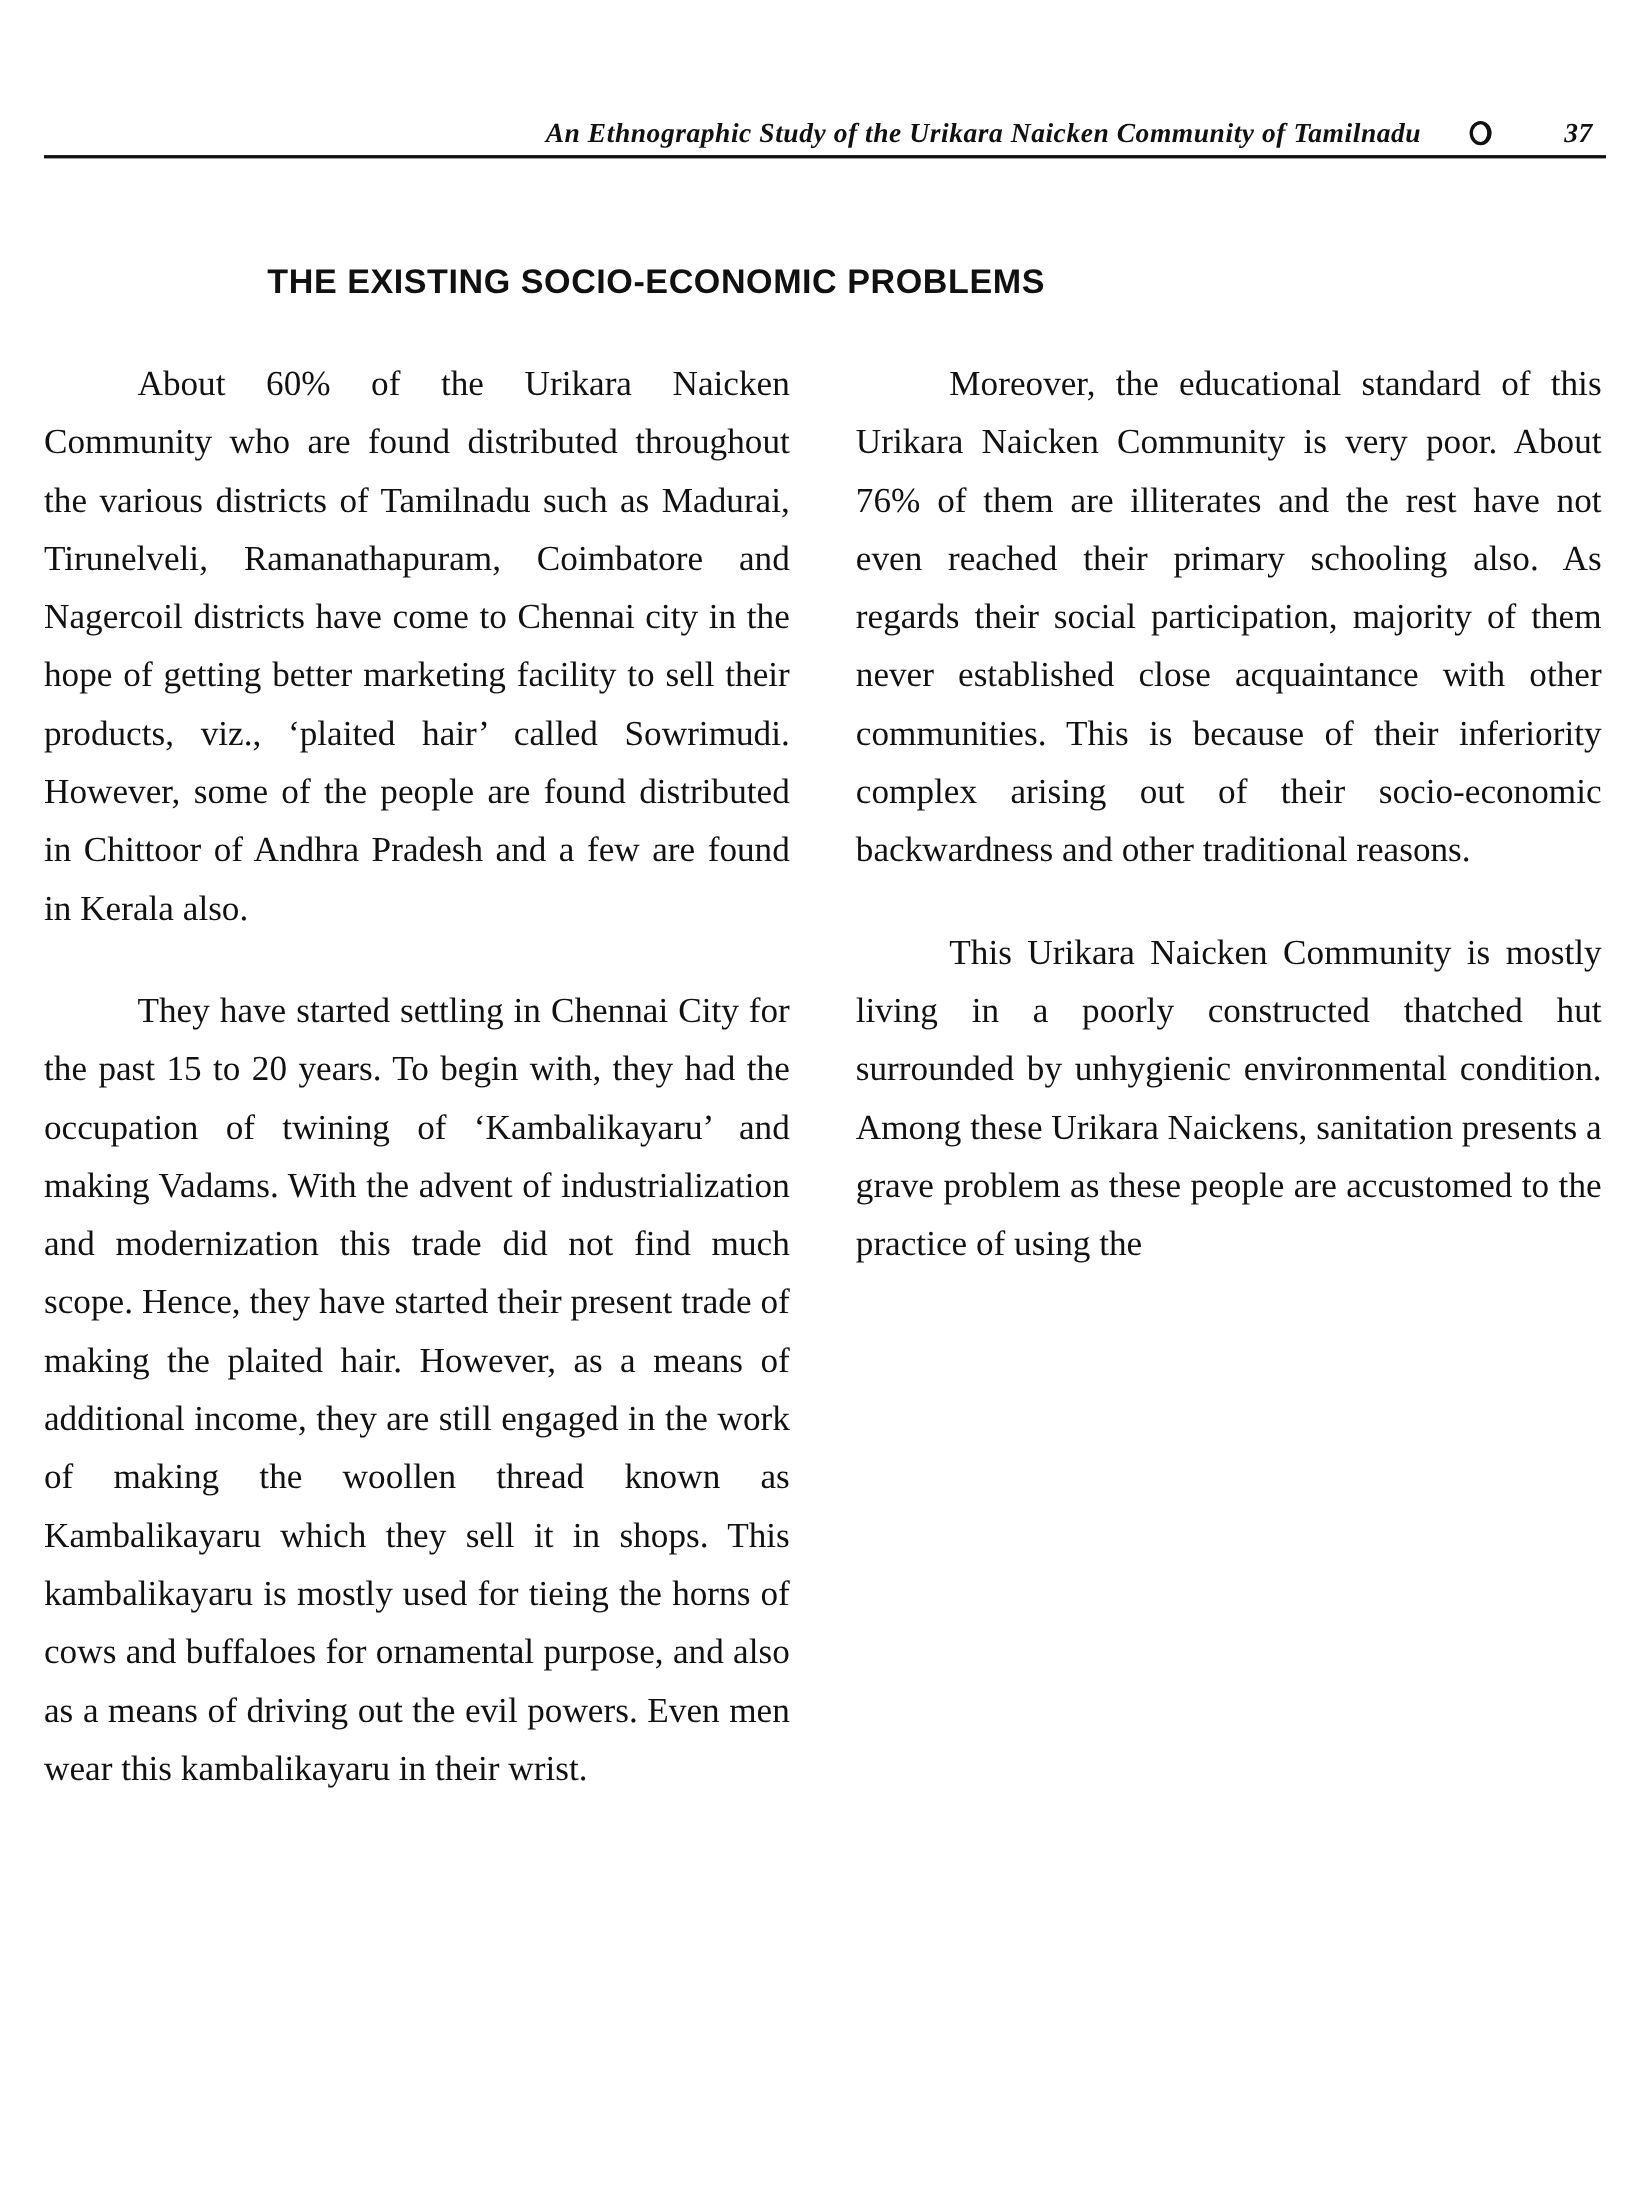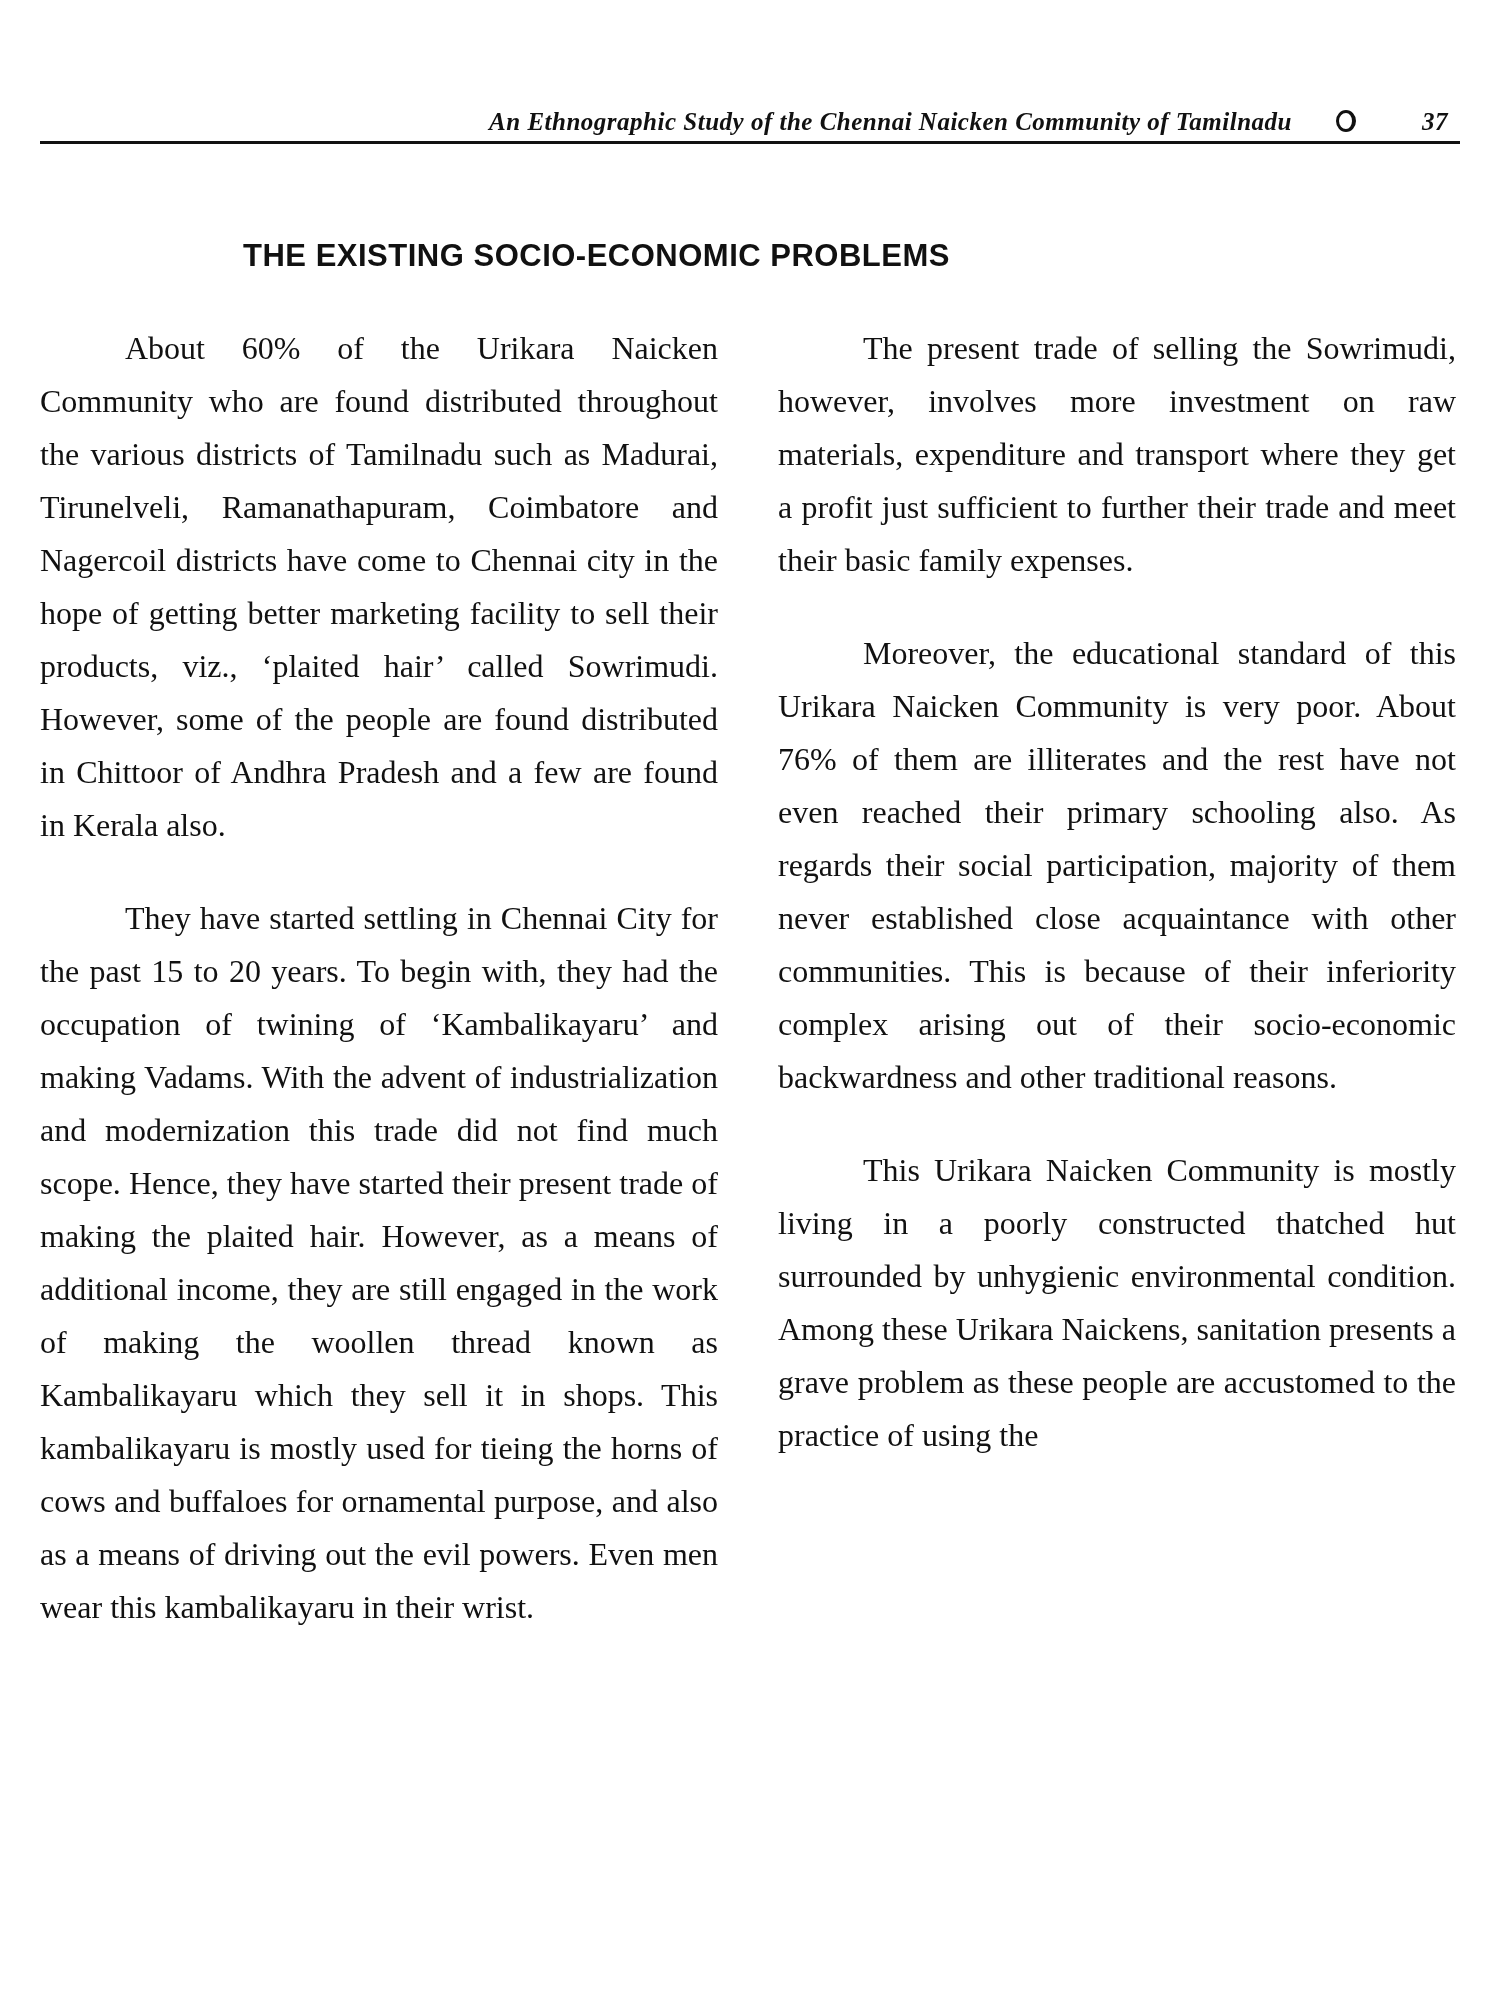--- a/index.html
+++ b/index.html
@@ -28,30 +28,29 @@
   }
   .col-left { left: 40px; }
   .col-right { left: 778px; }
   .column p { margin: 0 0 40px 0; text-indent: 85px; }
   .column p.noindent { text-indent: 0; }
 </style>
 </head>
 <body>
 
 <div class="running-head">
-  <span class="title">An Ethnographic Study of the Chennai Naicken Community  of Tamilnadu</span>
+  <span class="title">An Ethnographic Study of the Urikara Naicken Community  of Tamilnadu</span>
   <span class="ornament"></span>
   <span class="pageno">37</span>
 </div>
 <div class="head-rule"></div>
 
 <div class="section-title">THE EXISTING SOCIO-ECONOMIC PROBLEMS</div>
 
 <div class="column col-left">
   <p>About 60% of the Urikara Naicken Community who are found distributed throughout the various districts of Tamilnadu such as Madurai, Tirunelveli, Ramanathapuram, Coimbatore and Nagercoil districts have come to Chennai city in the hope of getting better marketing facility to sell their products, viz., ‘plaited hair’ called Sowrimudi. However, some of the people are found distributed in Chittoor of Andhra Pradesh and a few are found in Kerala also.</p>
   <p>They have started settling in Chennai City for the past 15 to 20 years. To begin with, they had the occupation of twining of ‘Kambalikayaru’ and making Vadams. With the advent of industrialization and modernization this trade did not find much scope.  Hence, they have started their present trade of making the plaited hair.  However, as a means of additional income, they are still engaged in the work of making the woollen thread known as Kambalikayaru which they sell it in shops.  This kambalikayaru is mostly used for tieing the horns of cows and buffaloes for ornamental purpose, and also as a means of driving out the evil powers.  Even men wear this kambalikayaru in their wrist.</p>
 </div>
 
 <div class="column col-right">
-  <p>The present trade of selling the Sowrimudi, however, involves more investment on raw materials, expenditure and transport where they get a profit just sufficient to further their trade and meet their basic family expenses.</p>
   <p>Moreover, the educational standard of this Urikara Naicken Community is very poor.  About 76% of them are illiterates and the rest have not even reached their primary schooling also.  As regards their social participation, majority of them never established close acquaintance with other communities. This is because of their inferiority complex arising out of their socio-economic backwardness and other traditional reasons.</p>
   <p>This Urikara Naicken Community is mostly living in a poorly constructed thatched hut surrounded by unhygienic environmental condition.  Among these Urikara Naickens, sanitation presents a grave problem as these people are accustomed to the practice of using the</p>
 </div>
 
 </body></html>

